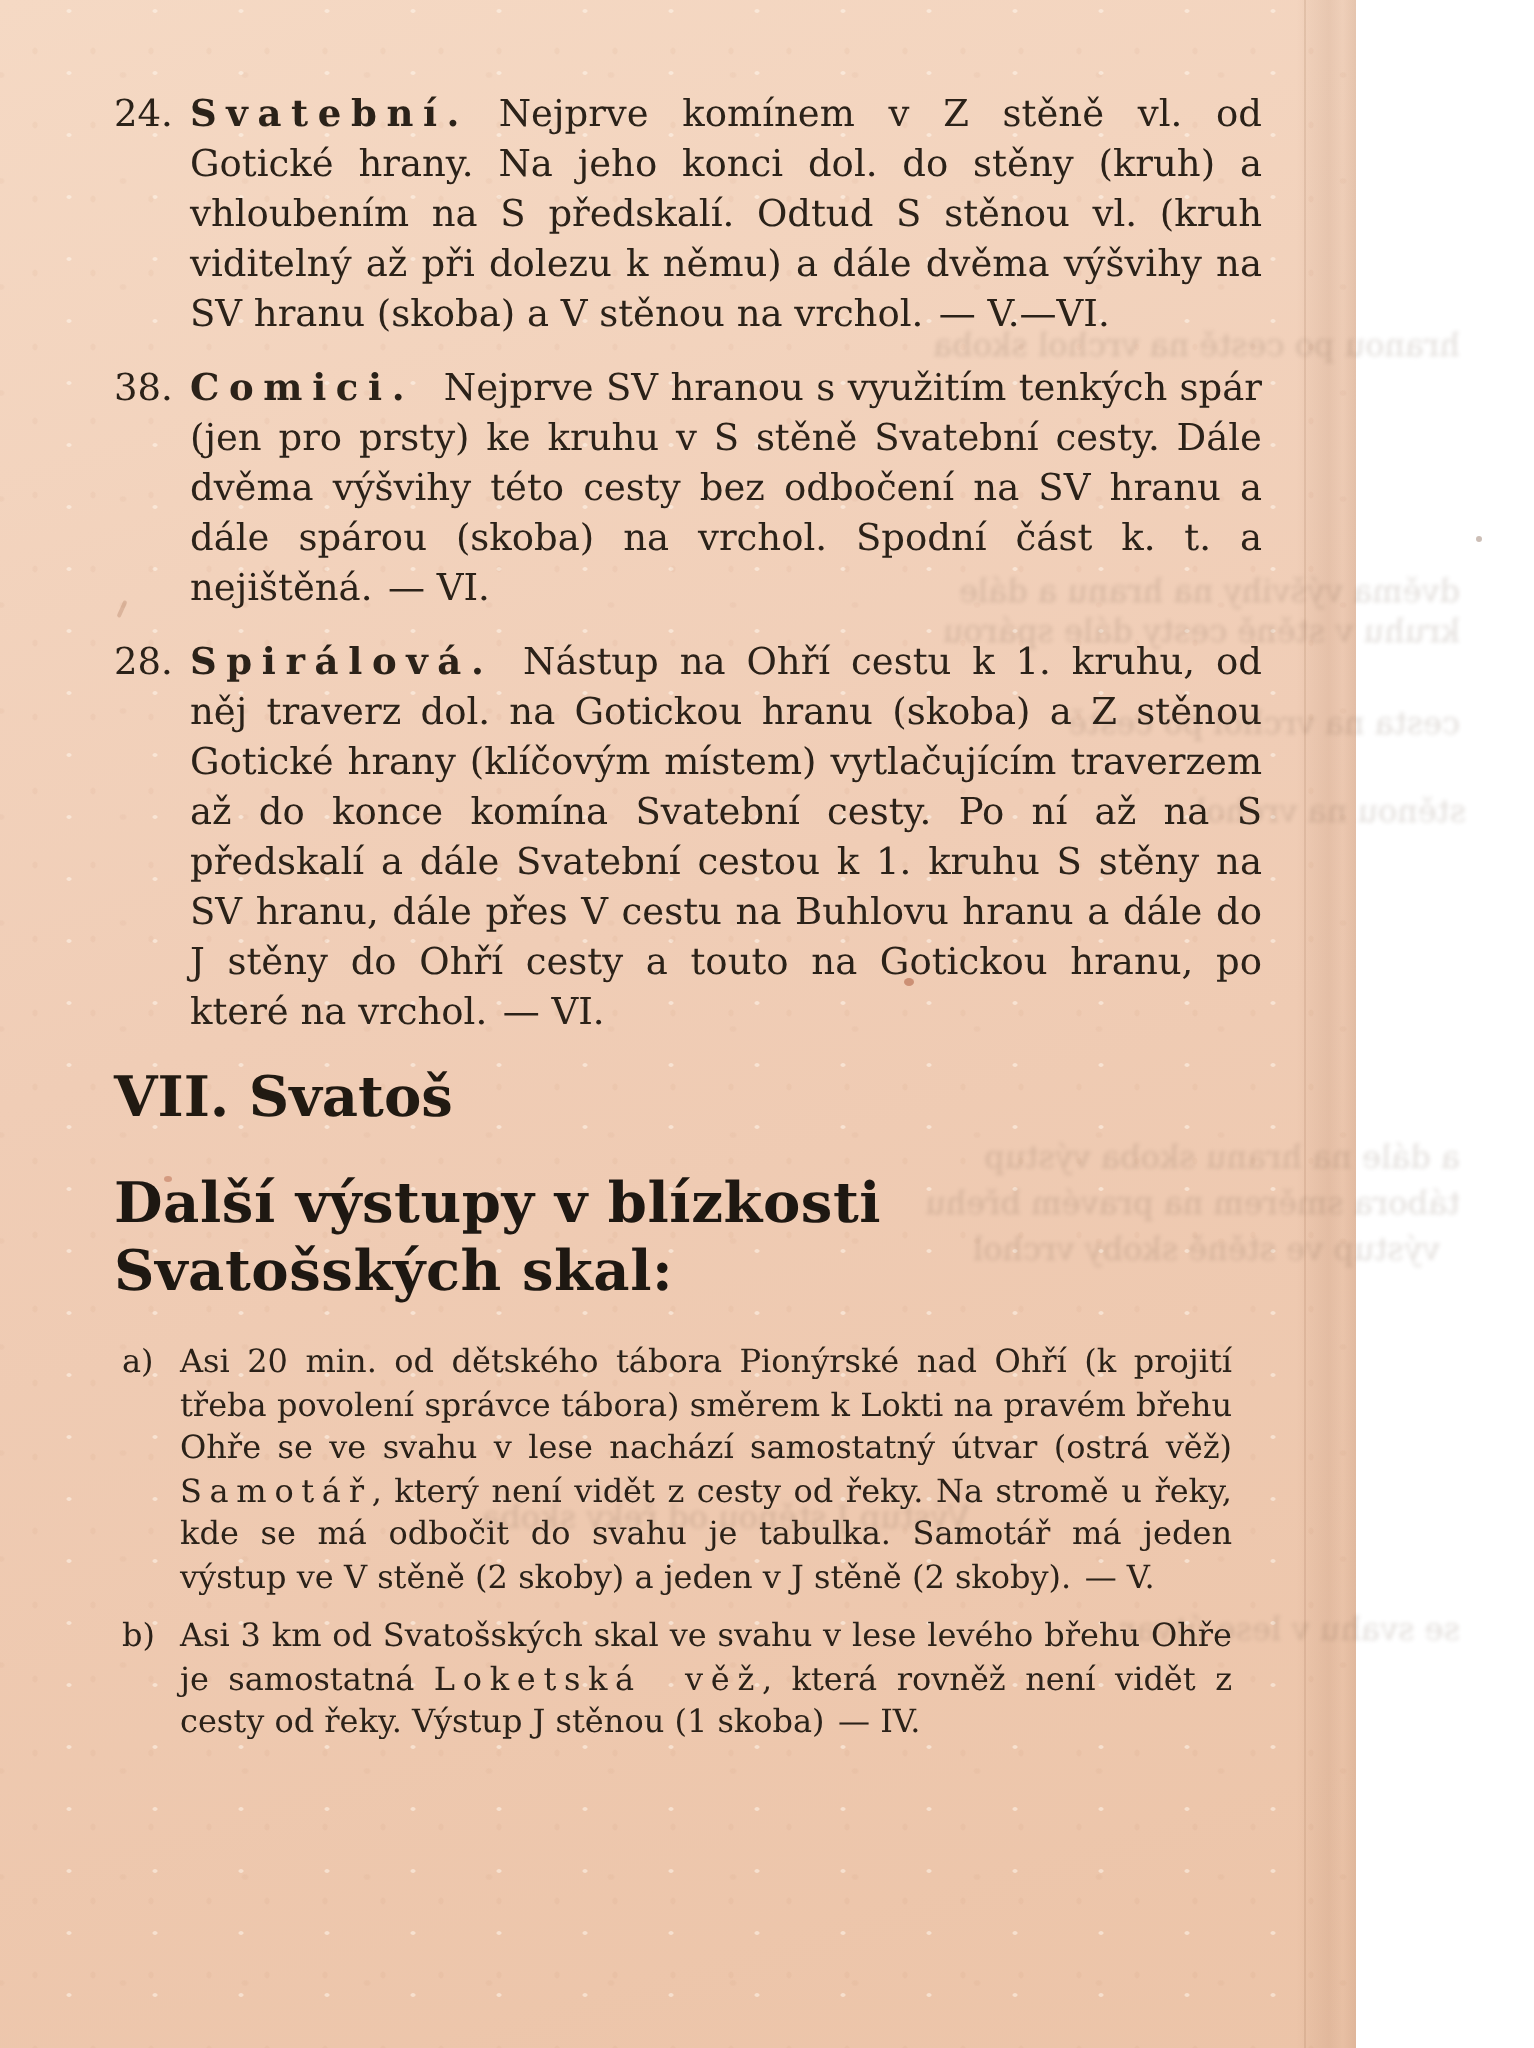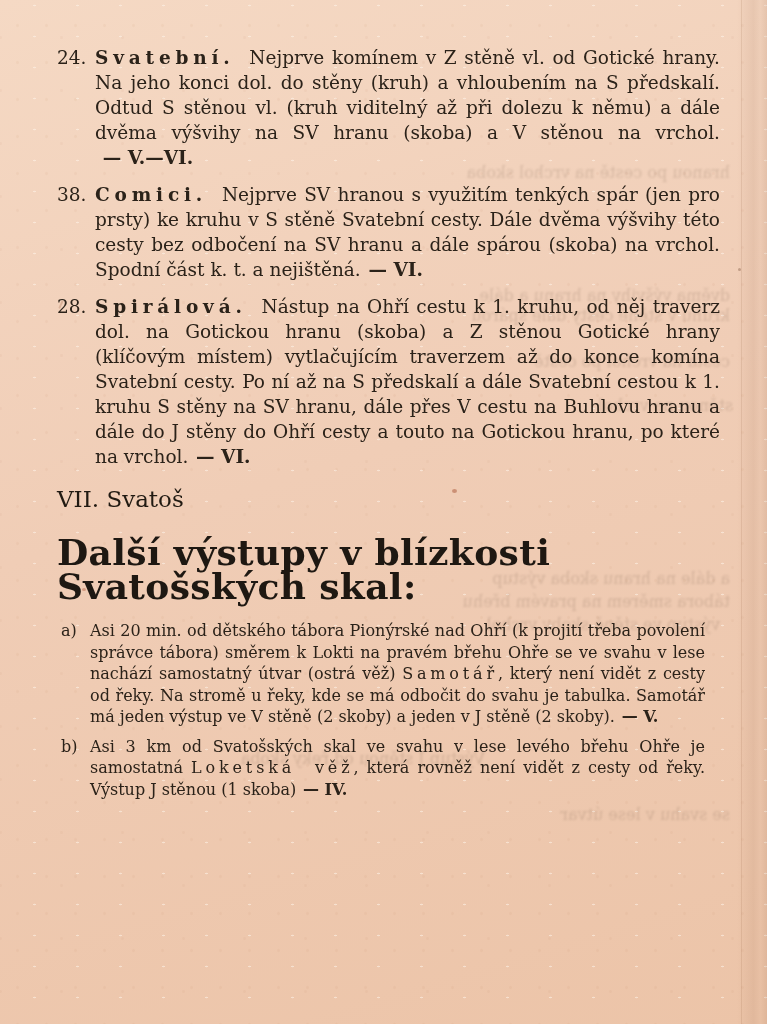--- a/index.html
+++ b/index.html
@@ -3,21 +3,21 @@
 <meta charset="utf-8">
 <style>
   html, body {
     margin: 0; padding: 0;
     width: 767px; height: 1024px;
     overflow: hidden;
     font-family: "DejaVu Serif", "Liberation Serif", serif;
   }
   .page {
     position: relative;
-    width: 767px; height: 1024px;
+    width: 678px; height: 1024px;
     background:
       radial-gradient(rgba(186,124,86,0.07) 1px, transparent 1.6px),
       radial-gradient(rgba(255,246,236,0.55) 1px, transparent 1.5px),
       radial-gradient(rgba(160,100,64,0.05) 1.2px, transparent 2px),
       linear-gradient(163deg, #f5d9c4 0%, #f0cdb6 45%, #ecc4a8 100%);
     background-size: 29px 37px, 43px 31px, 61px 53px, 100% 100%;
     background-position: 3px 7px, 13px 21px, 31px 11px, 0 0;
     color: #2b2219;
   }
   .edge-shade {
@@ -53,33 +53,33 @@
     text-align: justify;
     text-align-last: left;
   }
   .rtitle {
     font-weight: bold;
     letter-spacing: 0.26em;
     word-spacing: 0.55em;
     margin-right: 0.8em;
   }
   .rgrade {
-    font-weight: bold;
+    font-weight: normal;
     margin-left: 0.42em;
     white-space: nowrap;
   }
   .section-heading {
-    font-size: 23px;
-    font-weight: normal;
+    font-size: 28px;
+    font-weight: bold;
     color: #211a12;
     margin: 15px 0 14px 0;
     line-height: 30px;
   }
   .extra-heading {
-    font-size: 36px;
+    font-size: 28px;
     font-weight: bold;
     color: #1e1812;
     margin: 21px 0 0 0;
     line-height: 34px;
     letter-spacing: 0.01em;
   }
   .extra {
     position: relative;
     padding-left: 33px;
     padding-right: 15px;

